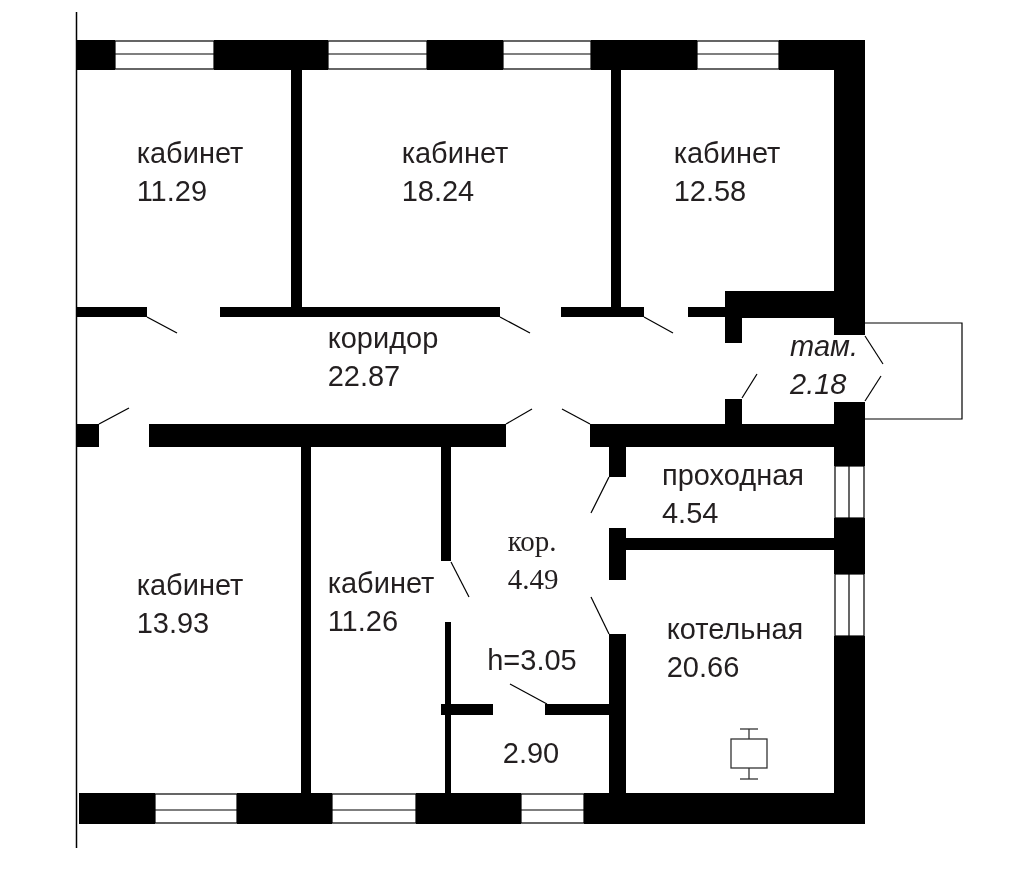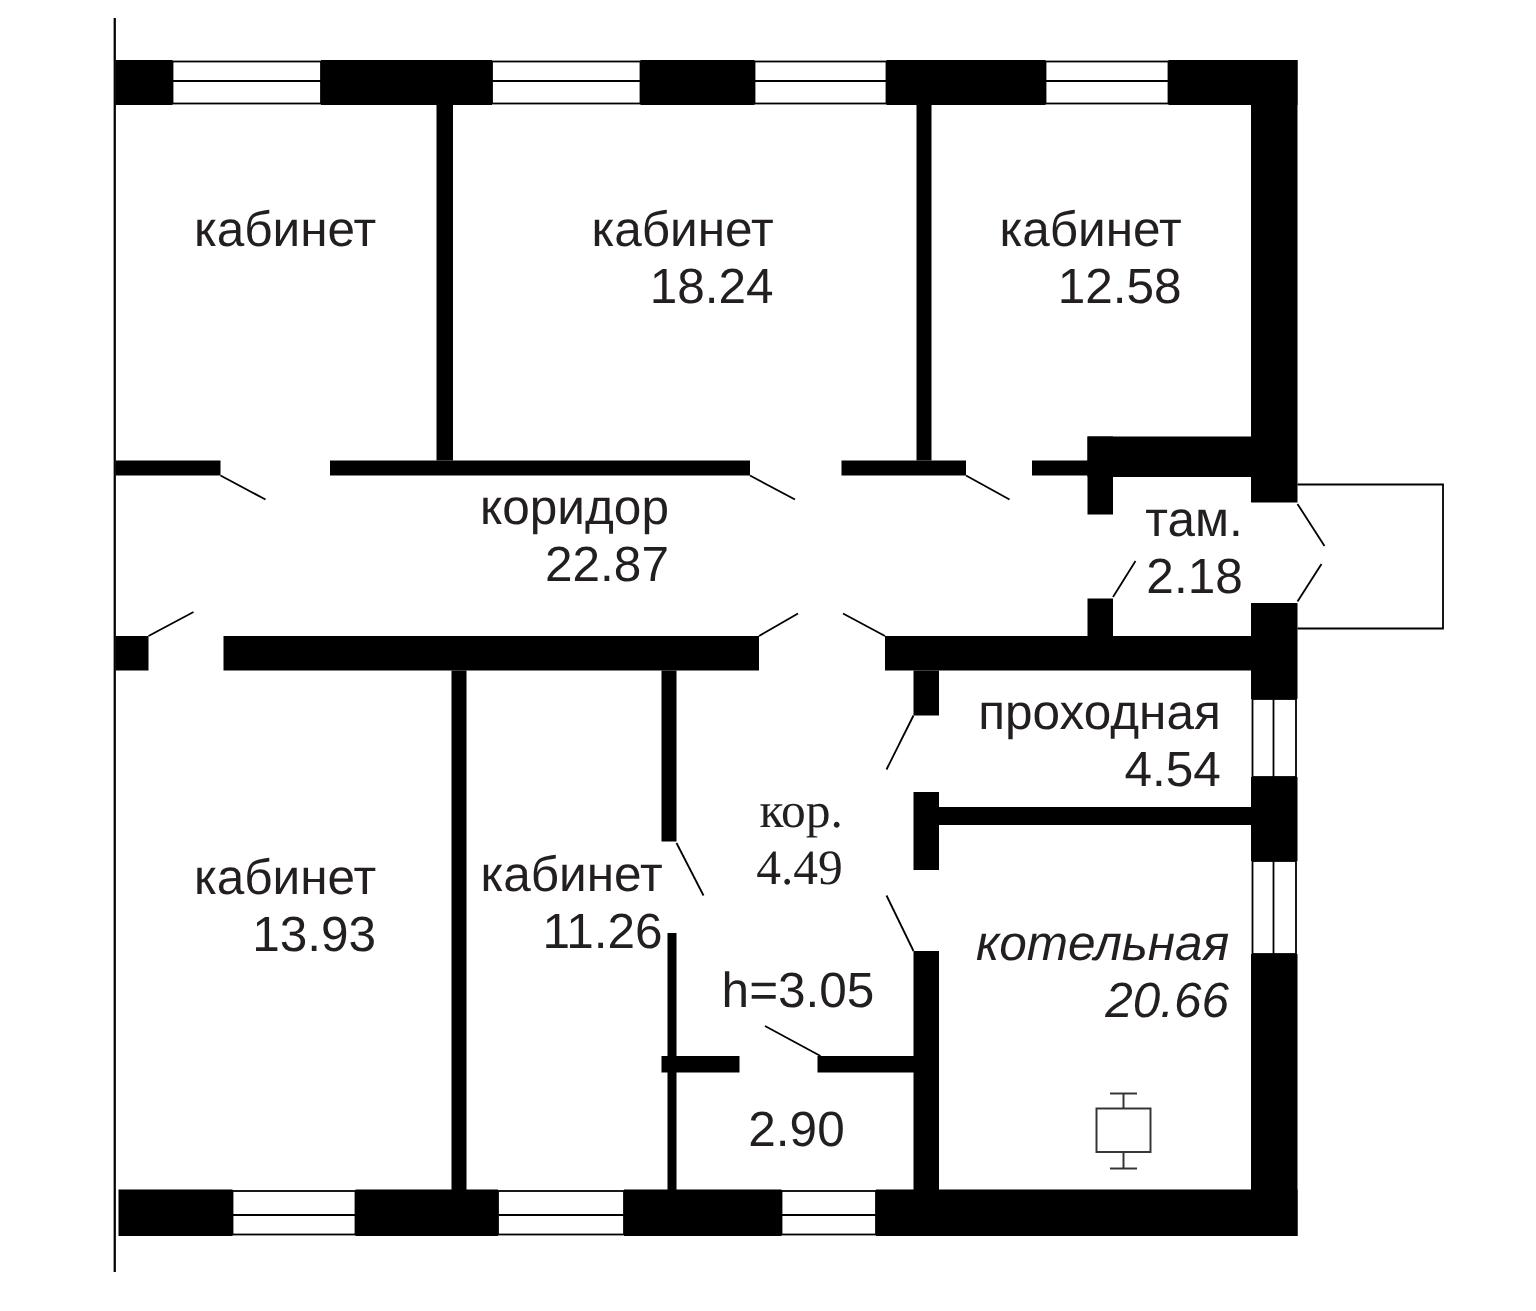--- a/index.html
+++ b/index.html
@@ -1,18 +1,18 @@
 <!DOCTYPE html>
 <html><head>
 <meta charset="utf-8">
 <style>
   html, body { margin: 0; padding: 0; background: #ffffff; }
   body { width: 1024px; height: 874px; position: relative; overflow: hidden; font-family: "Liberation Sans", sans-serif; }
   #plan { position: absolute; left: 0; top: 0; width: 1024px; height: 874px; }
-  .label { position: absolute; text-align: right; color: #231f20; font-size: 33px; line-height: 38px; transform: translateX(-50%); white-space: nowrap; }
+  .label { position: absolute; text-align: left; color: #231f20; font-size: 29px; line-height: 38px; transform: translateX(-50%); white-space: nowrap; }
   .label span { display: block; }
 </style>
 </head>
 <body>
 
 <svg id="plan" width="1024" height="874" viewBox="0 0 1024 874" xmlns="http://www.w3.org/2000/svg">
 
   <line x1="76.5" y1="12" x2="76.5" y2="848" stroke="#000" stroke-width="1.5"></line>
 
   <g>
@@ -114,54 +114,55 @@
     <line x1="749" y1="729" x2="749" y2="739"></line>
     <line x1="740" y1="729" x2="758" y2="729"></line>
     <rect x="731" y="739" width="36" height="29"></rect>
     <line x1="749" y1="768" x2="749" y2="779"></line>
     <line x1="740" y1="779" x2="758" y2="779"></line>
   </g>
 </svg>
 
 <div class="label" style="left:190px; top:134px;">
   <span>кабинет</span>
+  <span>11.29</span>
 </div>
 <div class="label" style="left:455px; top:134px;">
   <span>кабинет</span>
   <span>18.24</span>
 </div>
 <div class="label" style="left:727px; top:134px;">
   <span>кабинет</span>
   <span>12.58</span>
 </div>
 <div class="label" style="left:383px; top:319px;">
   <span>коридор</span>
   <span>22.87</span>
 </div>
-<div class="label" style="left:796px; top:327px;">
+<div class="label" style="left:824px; top:327px;font-style:italic;">
   <span>там.</span>
   <span>2.18</span>
 </div>
 <div class="label" style="left:733px; top:456px;">
   <span>проходная</span>
   <span>4.54</span>
 </div>
 <div class="label" style="left:190px; top:566px;">
   <span>кабинет</span>
   <span>13.93</span>
 </div>
 <div class="label" style="left:381px; top:564px;">
   <span>кабинет</span>
   <span>11.26</span>
 </div>
 <div class="label" style="left:533px; top:522px;font-family:Liberation Serif, serif;">
   <span>кор.</span>
   <span>4.49</span>
 </div>
-<div class="label" style="left:735px; top:610px;font-style:italic;">
+<div class="label" style="left:735px; top:610px;">
   <span>котельная</span>
   <span>20.66</span>
 </div>
 <div class="label" style="left:532px; top:641px;">
   <span>h=3.05</span>
 </div>
 <div class="label" style="left:531px; top:734px;">
   <span>2.90</span>
 </div>
 

